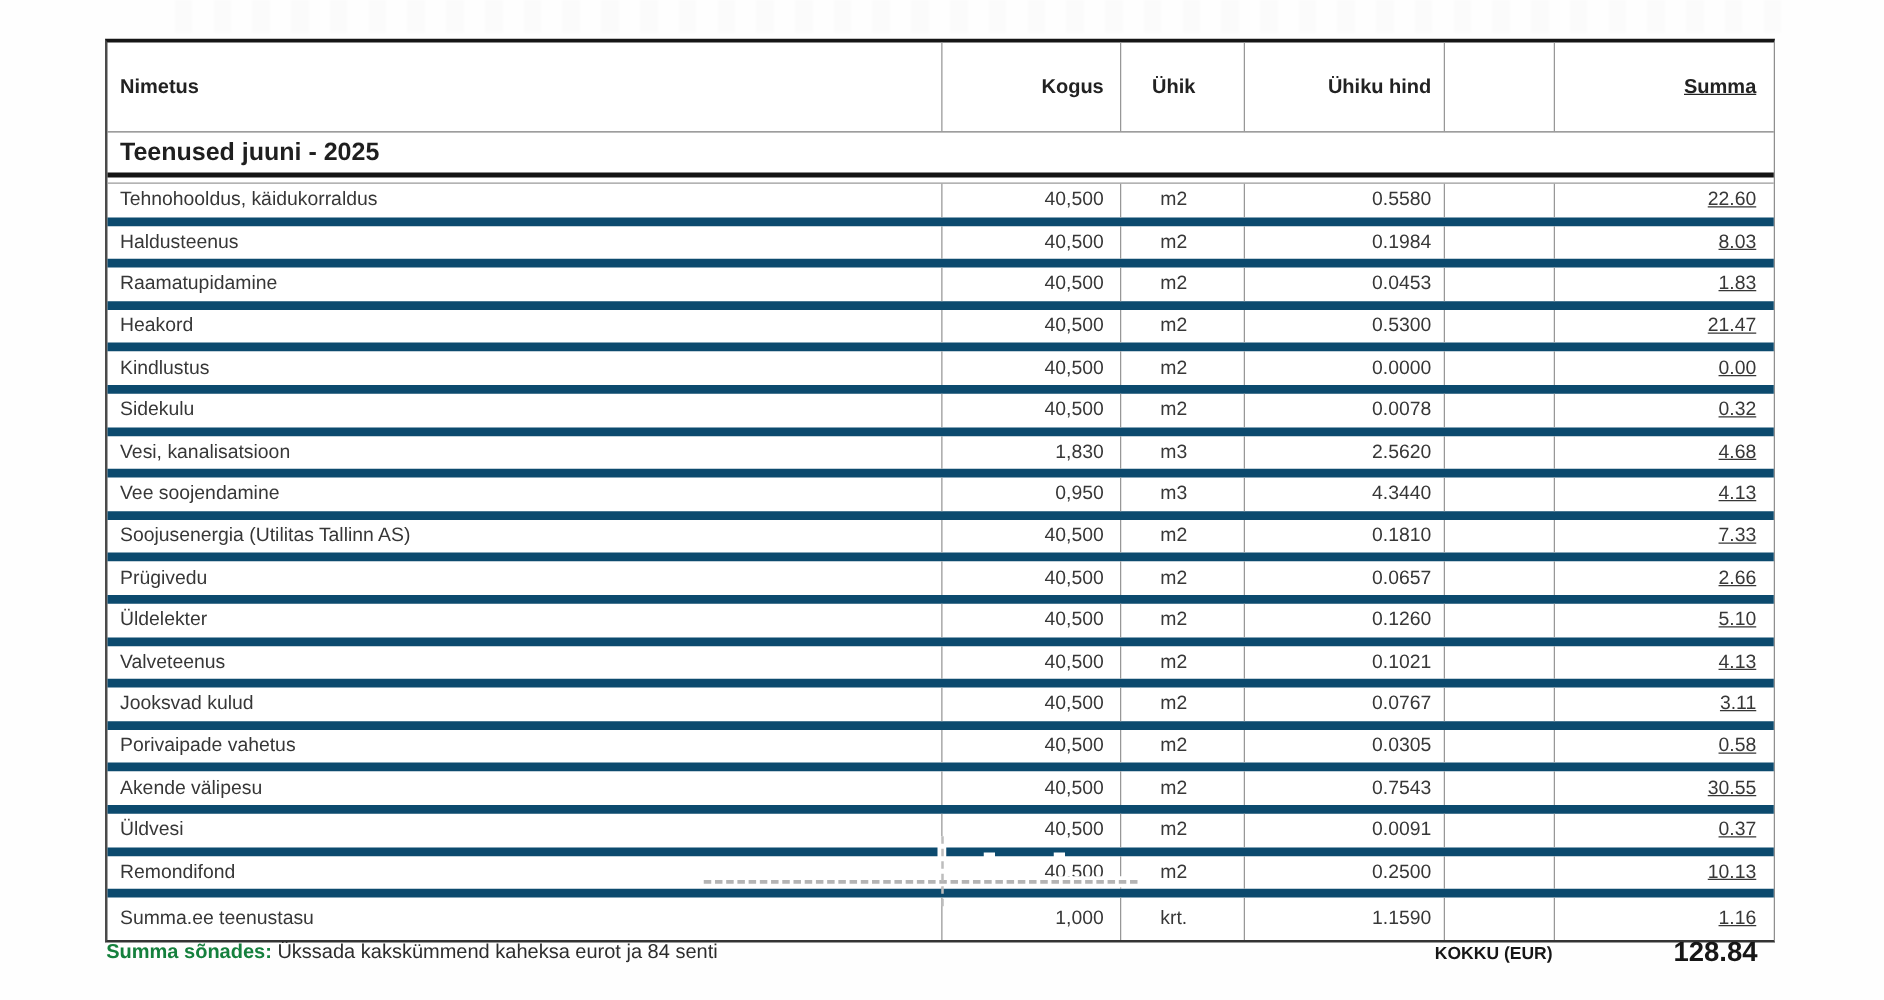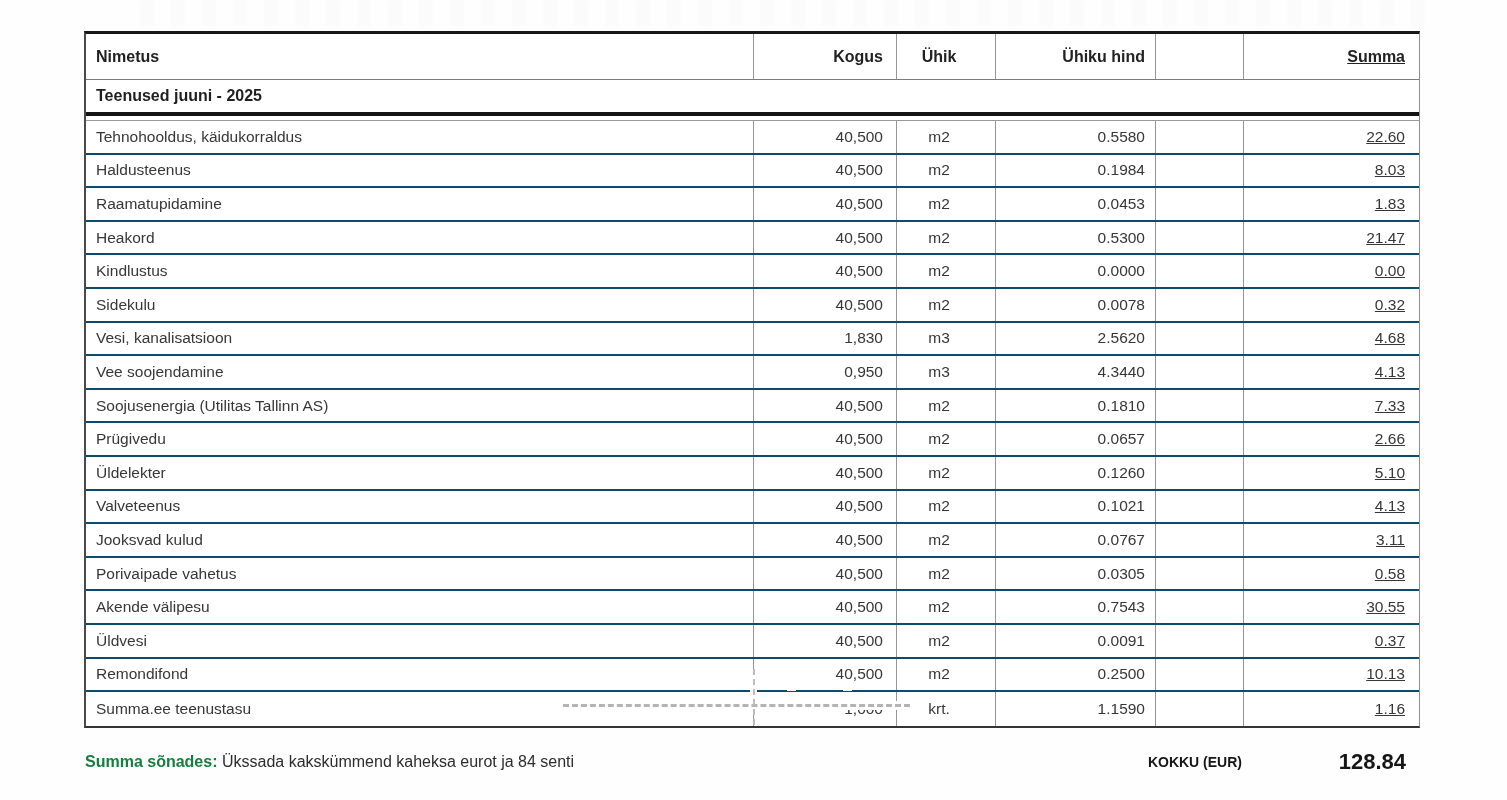--- a/index.html
+++ b/index.html
@@ -25,39 +25,39 @@
     border-left:2px solid #4a4a4a;
     border-right:1px solid #8e8e8e;
     border-bottom:2px solid #343434;
     background:#fff;
   }
   .grid-row {
     display:grid;
     grid-template-columns:668px 143px 99px 160px 88px 175px;
     align-items:center;
   }
-  .thead { height:46px; border-bottom:1px solid #7d7d7d; font-weight:bold; font-size:16px; color:#222; }
+  .thead { height:72px; border-bottom:1px solid #7d7d7d; font-weight:bold; font-size:16px; color:#222; }
   .thead .cell { height:100%; display:flex; align-items:center; }
   .cell { overflow:hidden; white-space:nowrap; }
   .v-line { border-right:1px solid #979797; }
   .c-name  { justify-content:flex-start; text-align:left;  padding-left:10px; }
   .c-qty   { justify-content:flex-end;   text-align:right; padding-right:13px; }
   .c-unit  { justify-content:center;     text-align:center; padding-right:14px; }
   .c-price { justify-content:flex-end;   text-align:right; padding-right:10px; }
   .c-blank { }
   .c-sum   { justify-content:flex-end;   text-align:right; padding-right:14px;text-decoration:underline; }
 
   .section-row {
     height:36px; display:flex; align-items:center;
-    padding-left:10px; font-weight:bold; font-size:16px; color:#1f1f1f;
+    padding-left:10px; font-weight:bold; font-size:20px; color:#1f1f1f;
     border-bottom:4px solid #141414;
   }
   .spacer { height:4px; }
   .t-body { border-top:1px solid #9a9a9a; }
-  .t-row { height:33.6px; border-bottom:2px solid #0c4a6e; font-size:15.5px; color:#373737; }
+  .t-row { height:33.6px; border-bottom:7px solid #0c4a6e; font-size:15.5px; color:#373737; }
   .t-row:last-child { border-bottom:none; }
   .t-row .cell { height:100%; display:flex; align-items:center; }
 
   
   .footer-row {
     position:absolute; left:84px; top:744px; width:1336px;
     display:grid; grid-template-columns:912px 248px 176px;
     align-items:center; height:36px;
   }
   .f-words { font-size:16px; color:#2d2d2d; padding-left:1px; }

